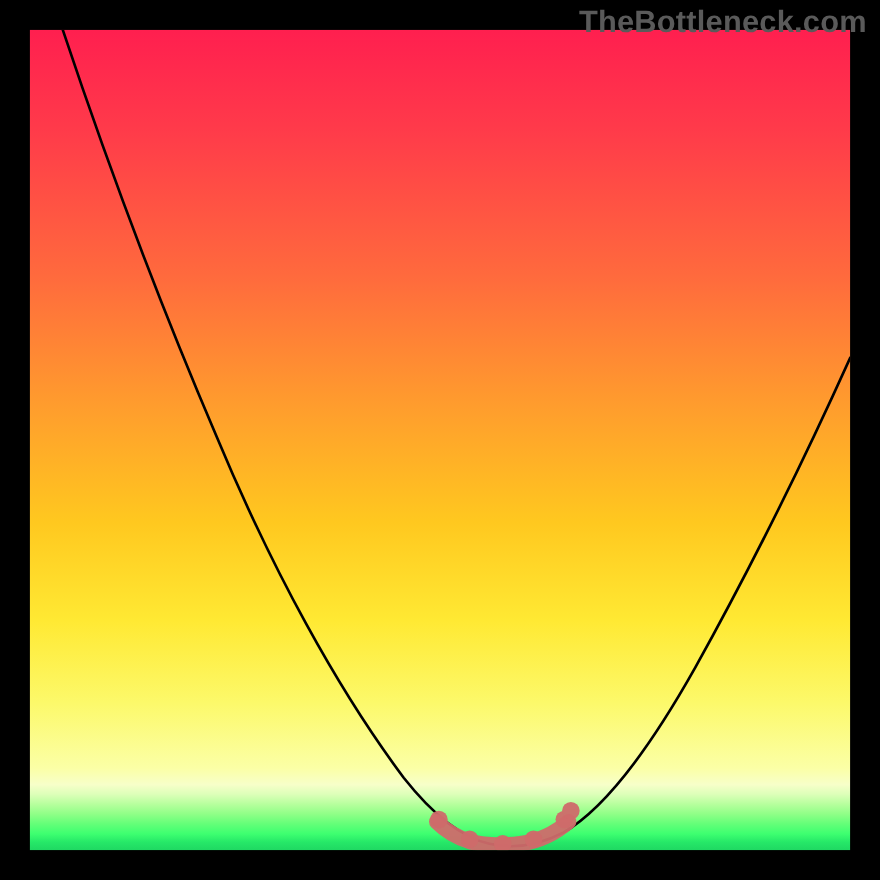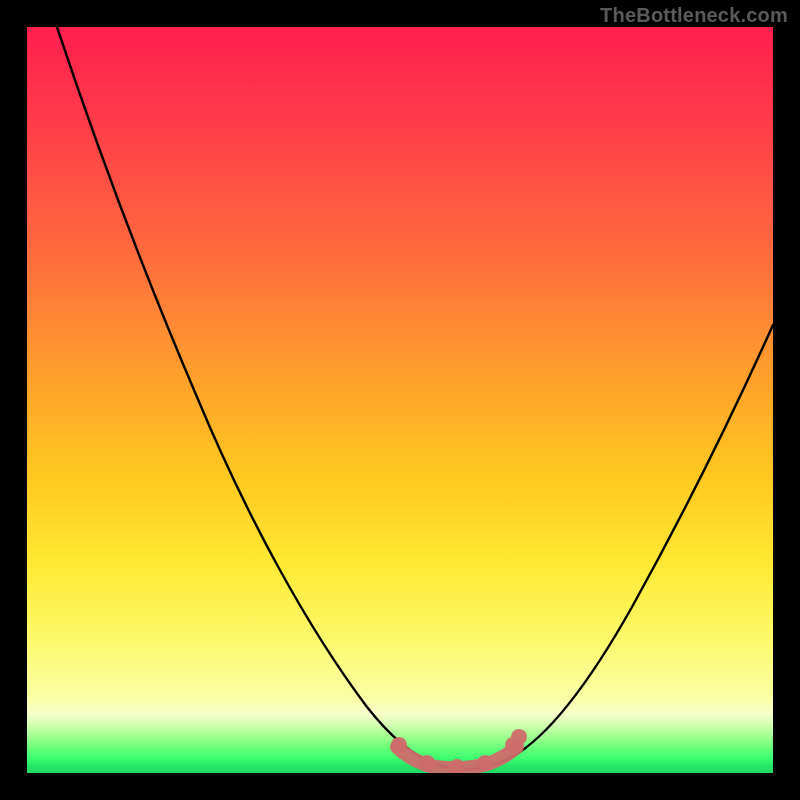--- a/index.html
+++ b/index.html
@@ -15,21 +15,21 @@
     position: relative;
     width: 800px;
     height: 800px;
     background: #000;
   }
   .watermark {
     position: absolute;
     top: 4px;
     right: 12px;
     color: #5a5a5a;
-    font-size: 20px;
+    font-size: 28px;
     font-weight: bold;
     letter-spacing: 0.2px;
     z-index: 10;
   }
   .plot-area {
     position: absolute;
     left: 27px;
     top: 27px;
     width: 746px;
     height: 746px;

